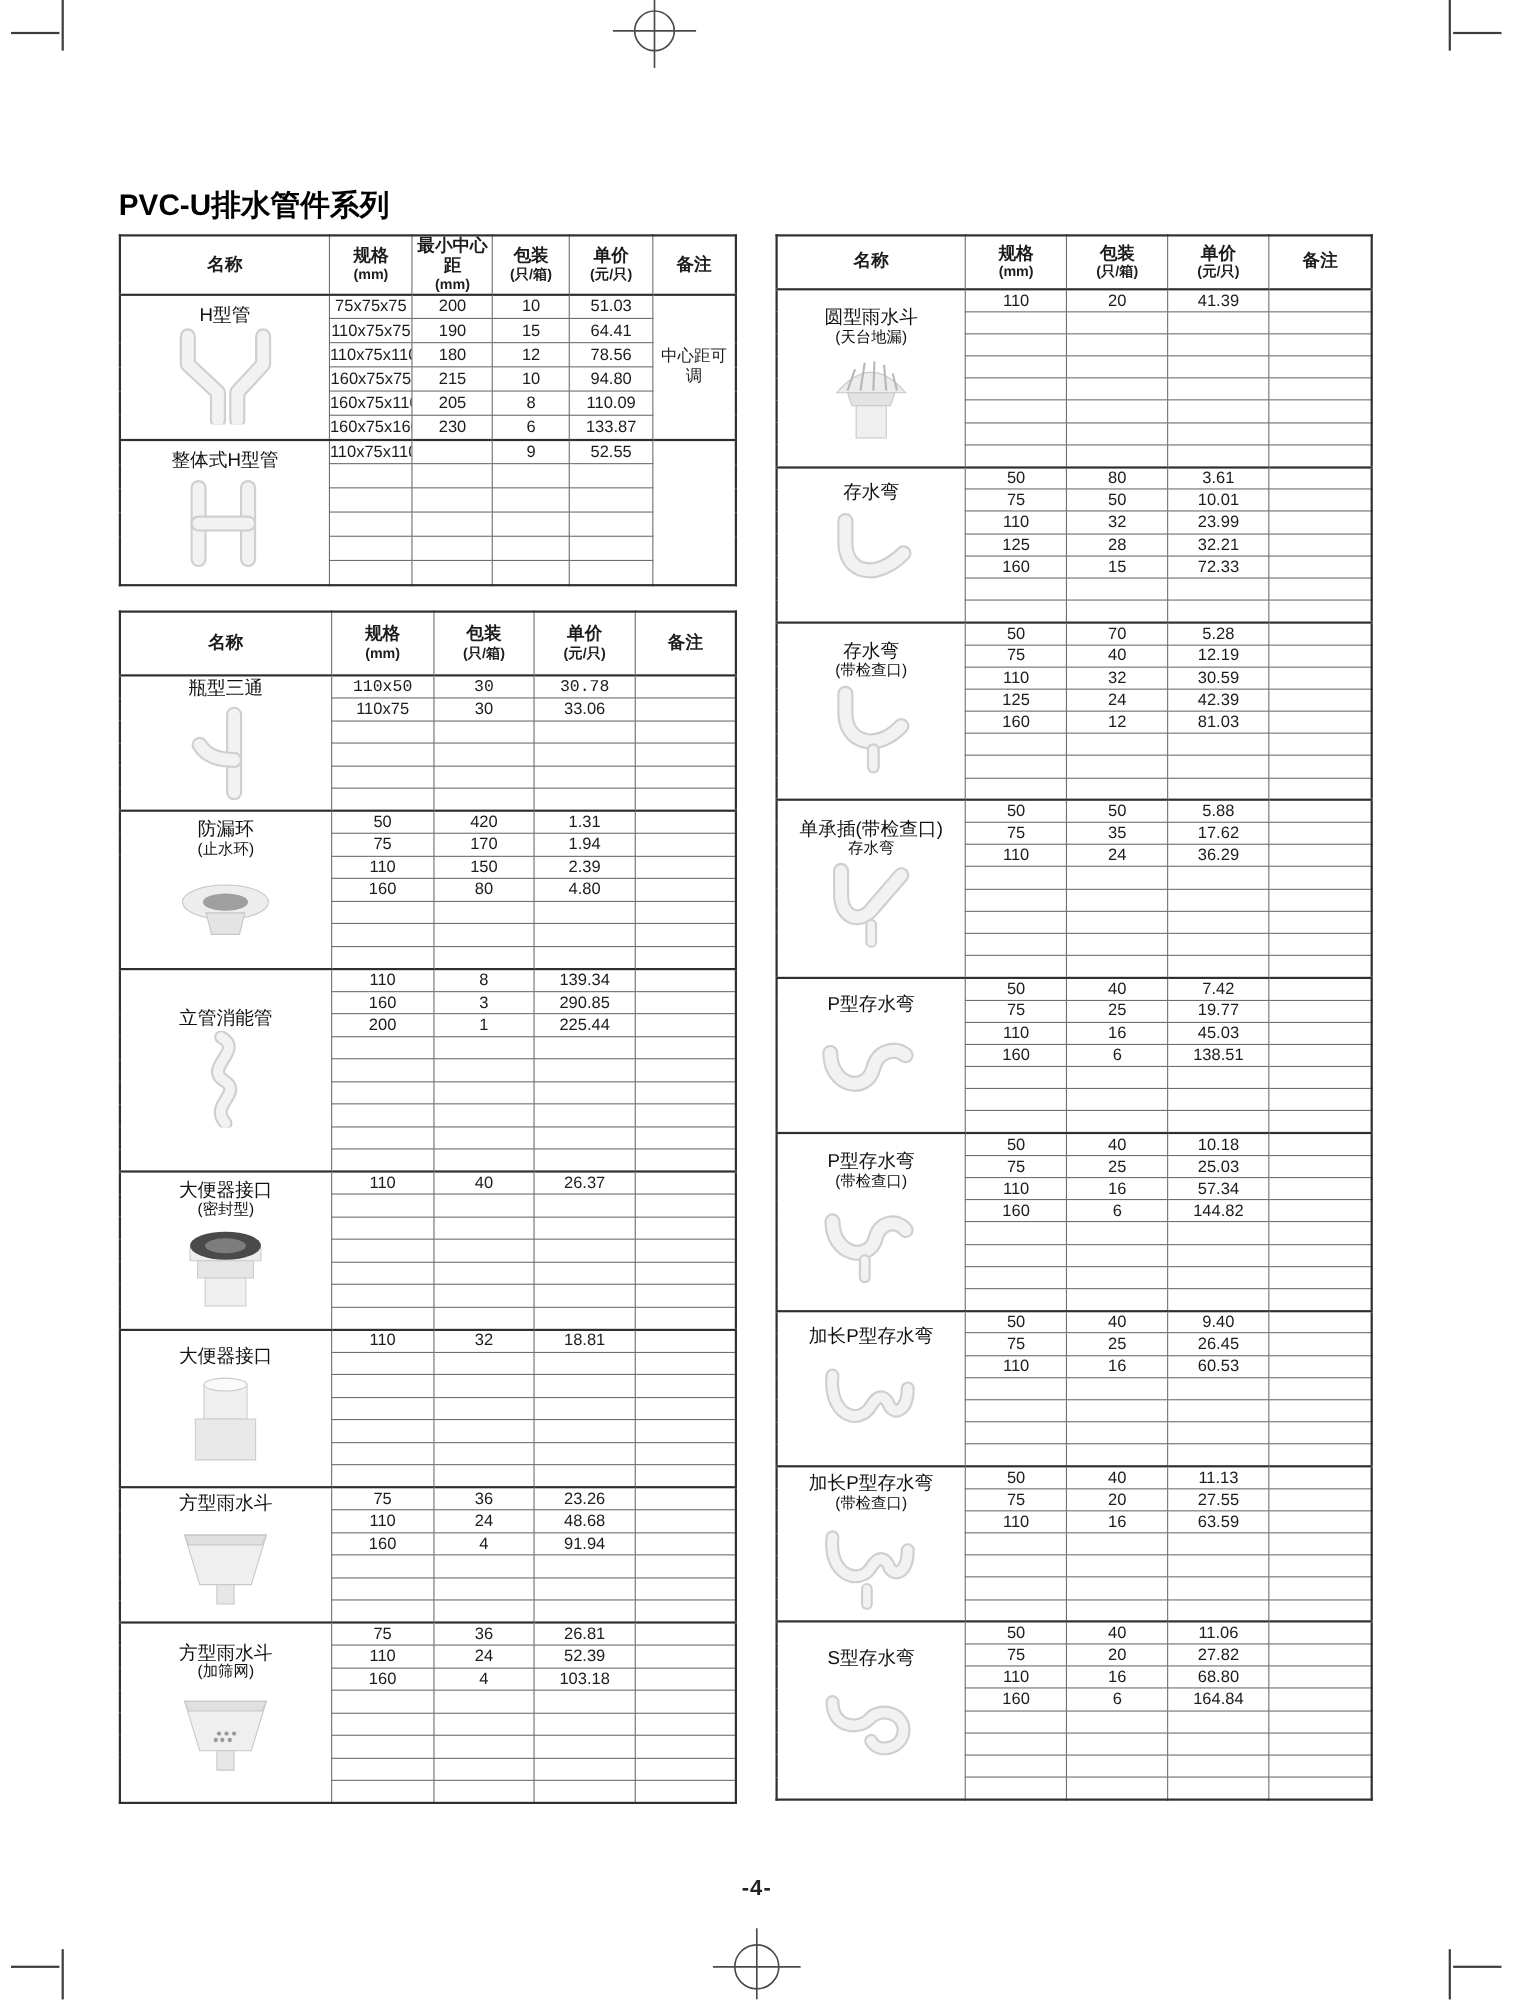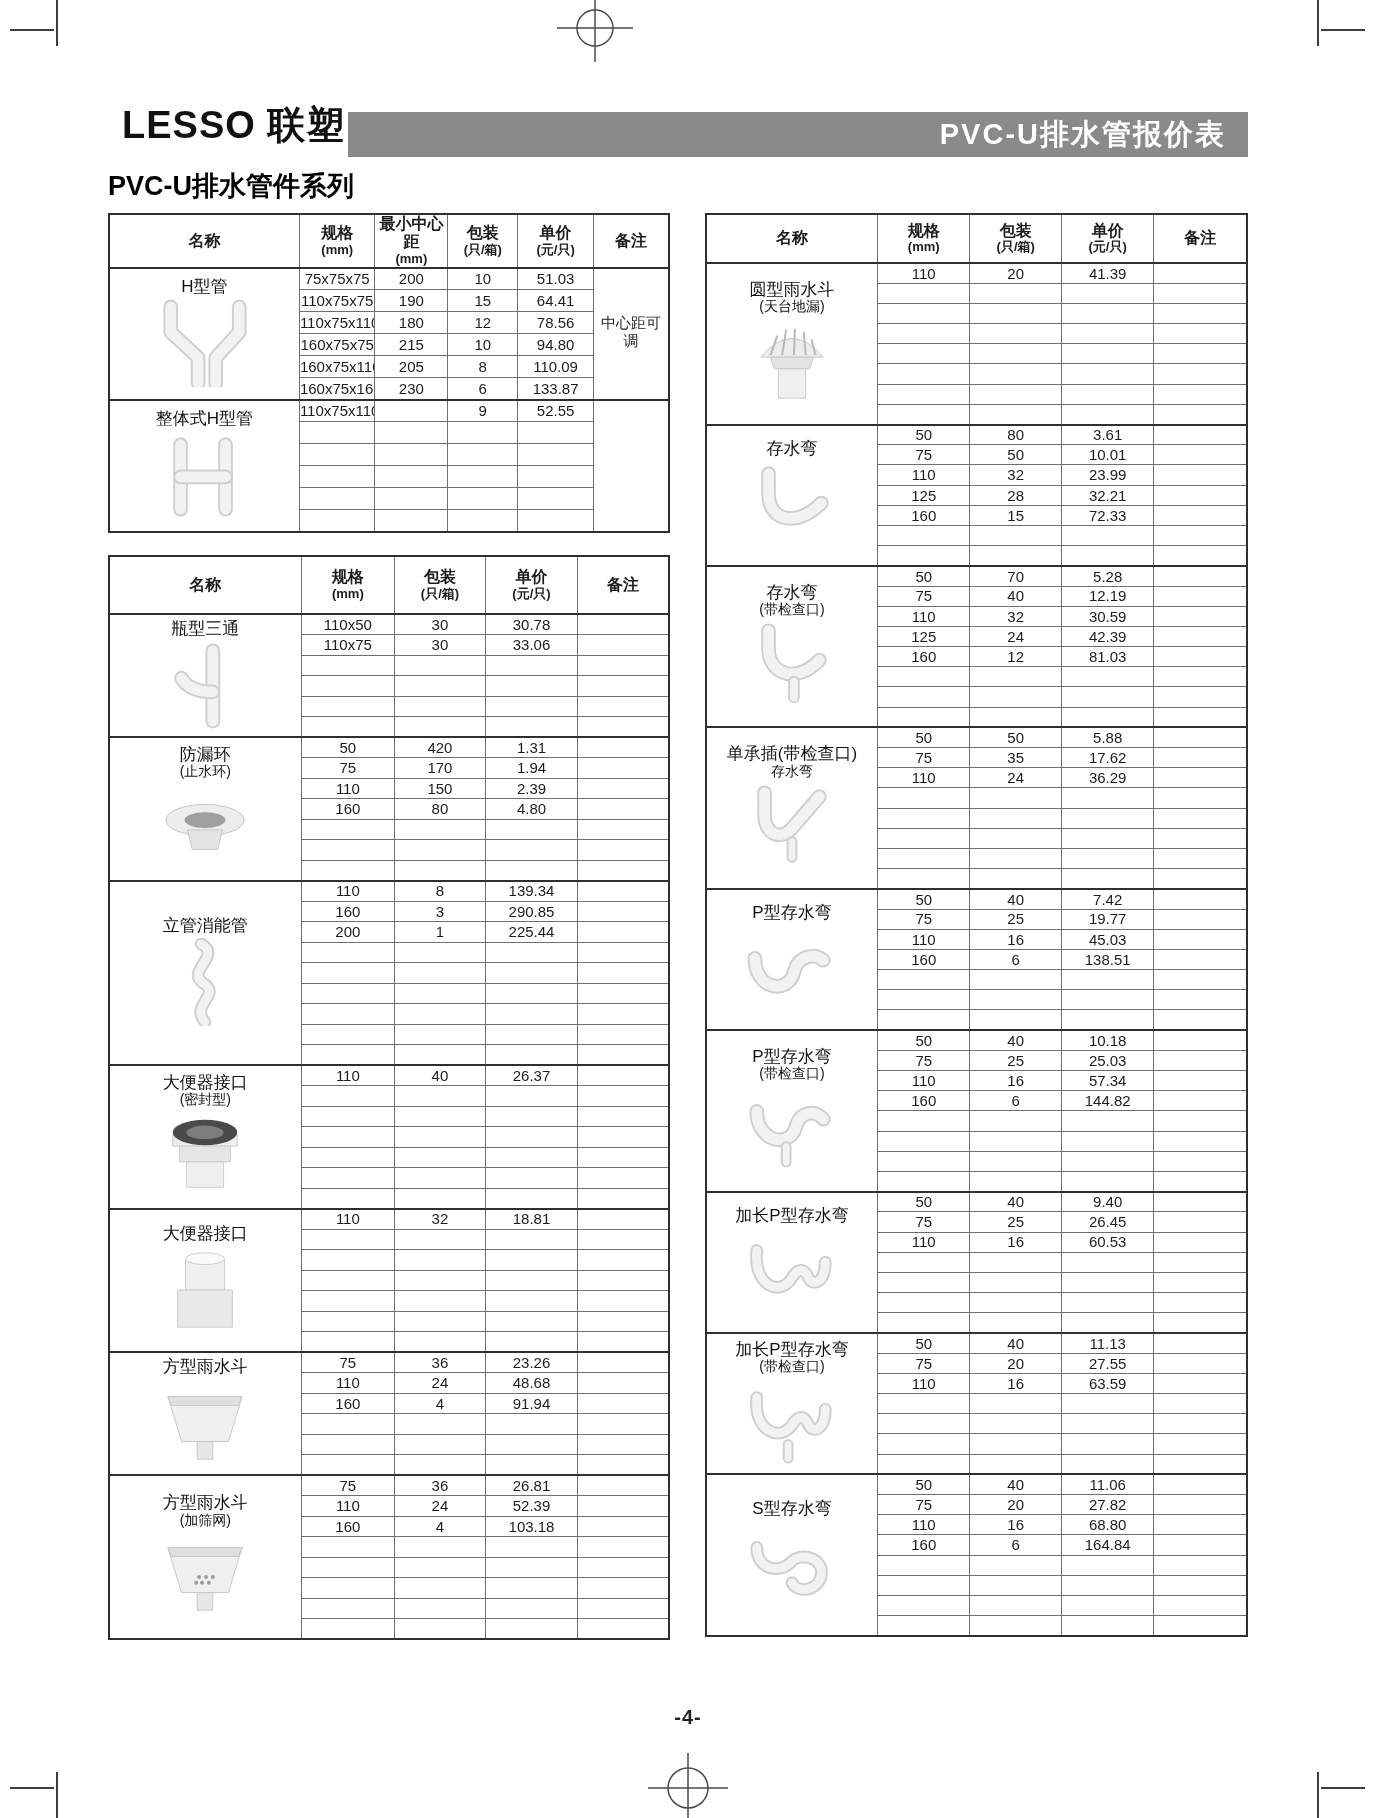--- a/index.html
+++ b/index.html
@@ -48,24 +48,20 @@
   <div class="cropline" style="left:56px;top:1772px;width:2px;height:46px;"></div>
   <div class="cropline" style="left:1321px;top:1787px;width:44px;height:2px;"></div>
   <div class="cropline" style="left:1317px;top:1772px;width:2px;height:46px;"></div>
 
   <svg class="regmark" style="left:557px;top:0;" width="76" height="62" viewBox="0 0 76 62">
     <circle cx="38" cy="28" r="18" fill="none" stroke="#4a4a4a" stroke-width="1.5"></circle>
     <line x1="0" y1="28" x2="76" y2="28" stroke="#4a4a4a" stroke-width="1.5"></line>
     <line x1="38" y1="0" x2="38" y2="62" stroke="#4a4a4a" stroke-width="1.5"></line>
   </svg>
 
-  <div class="brand">LESSO 联塑</div>
-  <div class="banner" style="background: rgb(138, 138, 138);">
-    <span>PVC-U排水管报价表</span>
-  </div>
   <div class="sect-title">PVC-U排水管件系列</div>
 
   <div class="tblwrap" style="left:108px;top:213px;width:562px;">
       <table class="tbl">
         <colgroup>
           <col style="width: 34%;">
           <col style="width: 13.5%;">
           <col style="width: 13%;">
           <col style="width: 12.5%;">
           <col style="width: 13.5%;">
@@ -220,21 +216,21 @@
             <th>
               <div>单价</div>
               <div class="unit">(元/只)</div>
             </th>
             <th>
               <div>备注</div>
             </th>
           </tr>
         </thead>
         <tbody>
-          <tr class="section-start" style="height: 20.5px;">
+          <tr class="section-start" style="height: 20.5px; font-family: Liberation Mono, monospace;">
             <td rowspan="6" class="name-cell">
               <div class="pname">瓶型三通</div>
               <div class="pimg"><svg viewBox="0 0 100 90">
                   <path d="M58,10 V82" fill="none" stroke="#cfcfcf" stroke-width="15" stroke-linecap="round" stroke-linejoin="round"></path>
                   <path d="M58,10 V82" fill="none" stroke="#f2f2f2" stroke-width="11" stroke-linecap="round" stroke-linejoin="round"></path>
                   <path d="M58,52 C44,52 32,48 26,38" fill="none" stroke="#cfcfcf" stroke-width="15" stroke-linecap="round" stroke-linejoin="round"></path>
                   <path d="M58,52 C44,52 32,48 26,38" fill="none" stroke="#f2f2f2" stroke-width="11" stroke-linecap="round" stroke-linejoin="round"></path>
                 </svg></div>
             </td>
             <td>110x50</td>

